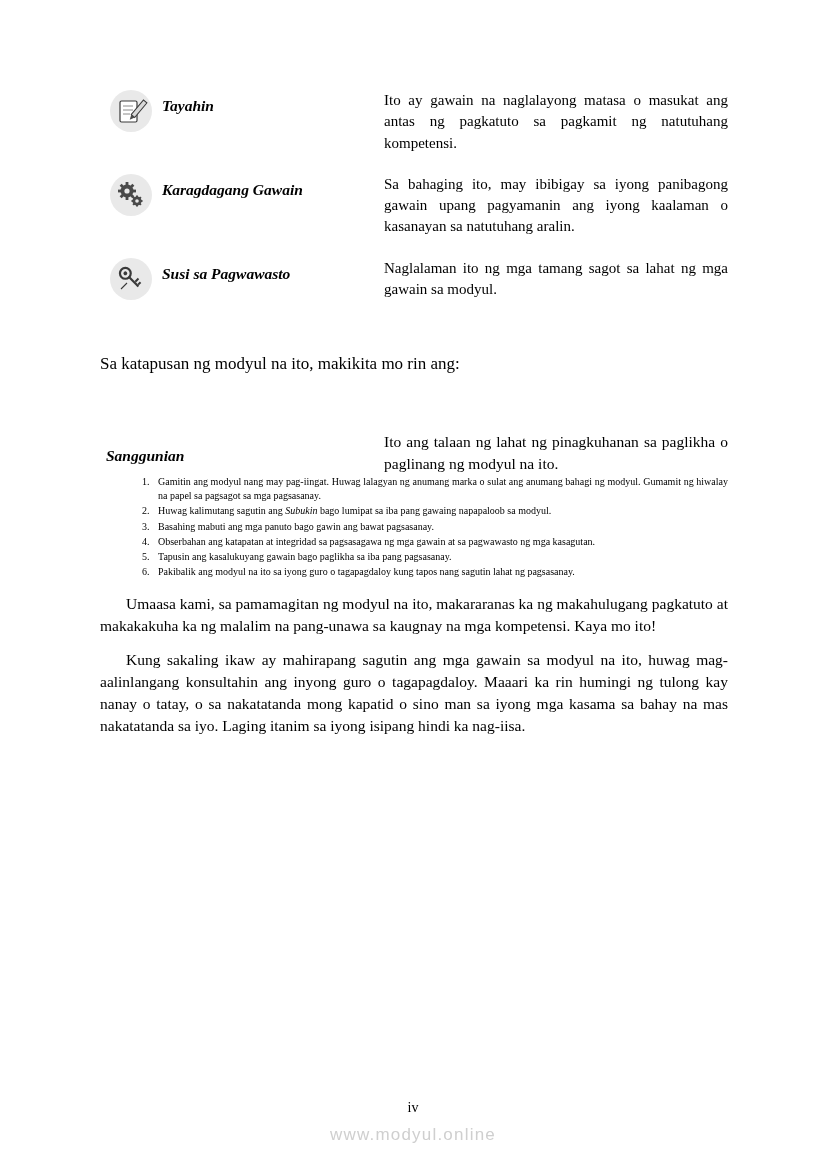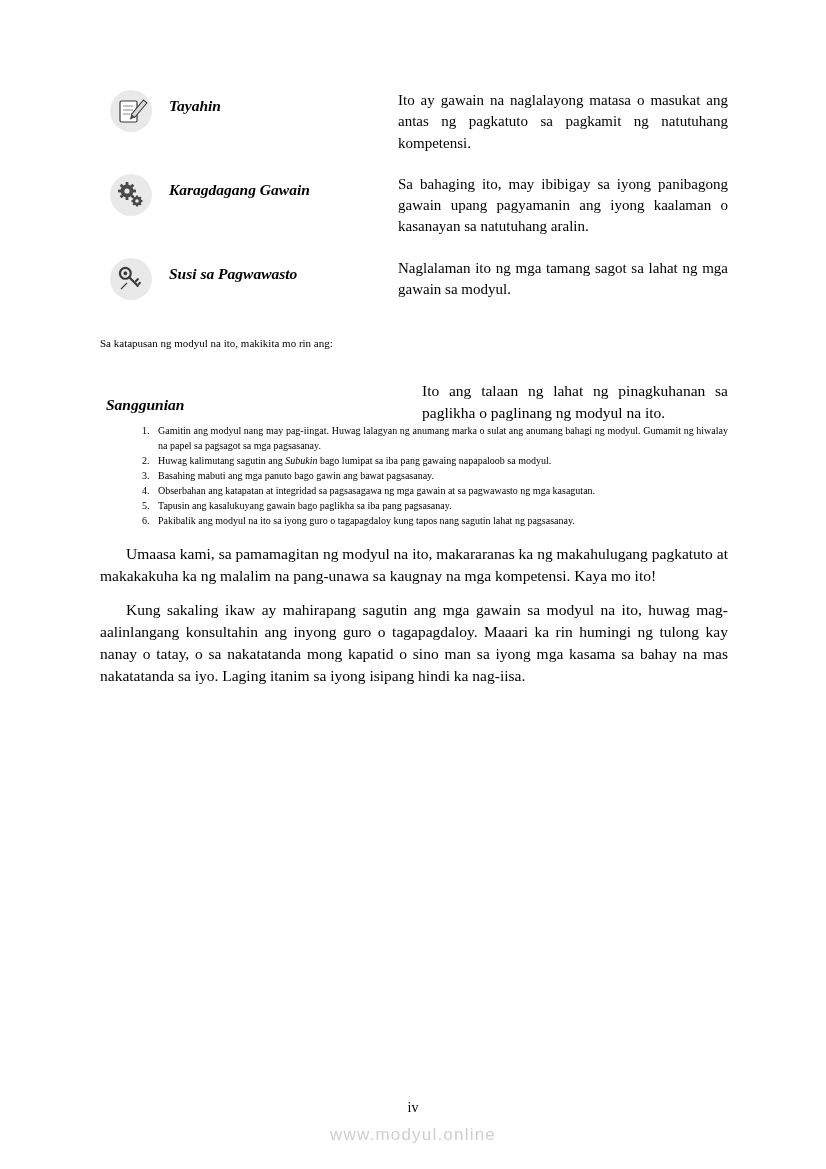--- a/index.html
+++ b/index.html
@@ -26,21 +26,20 @@
     left: 100px;
     top: 88px;
     width: 628px;
   }
 
   
   .legend-row {
     display: flex;
     align-items: flex-start;
     margin-bottom: 18px;
-    gap: 7px;
   }
   .legend-icon-cell {
     width: 62px;
     flex: 0 0 62px;
     display: flex;
     justify-content: center;
     padding-top: 2px;
   }
   .legend-label-cell {
     width: 222px;
@@ -66,31 +65,30 @@
     border-radius: 50%;
     background: #e9e9e9;
     display: flex;
     align-items: center;
     justify-content: center;
   }
   .icon-badge svg { display: block; }
 
   
   .mid-note {
-    font-size: 11px;
+    font-size: 17px;
     line-height: 1.45;
-    margin-top: 36px;
+    margin-top: 52px;
     margin-bottom: 0;
   }
 
   .sanggunian-row {
     display: flex;
     align-items: flex-start;
-    margin-top: 28px;
-    gap: 38px;
+    margin-top: 54px;
   }
   .sanggunian-label {
     width: 284px;
     flex: 0 0 284px;
     font-weight: bold;
     font-style: italic;
     font-size: 15.5px;
     padding-left: 6px;
     padding-top: 16px;
     box-sizing: border-box;

